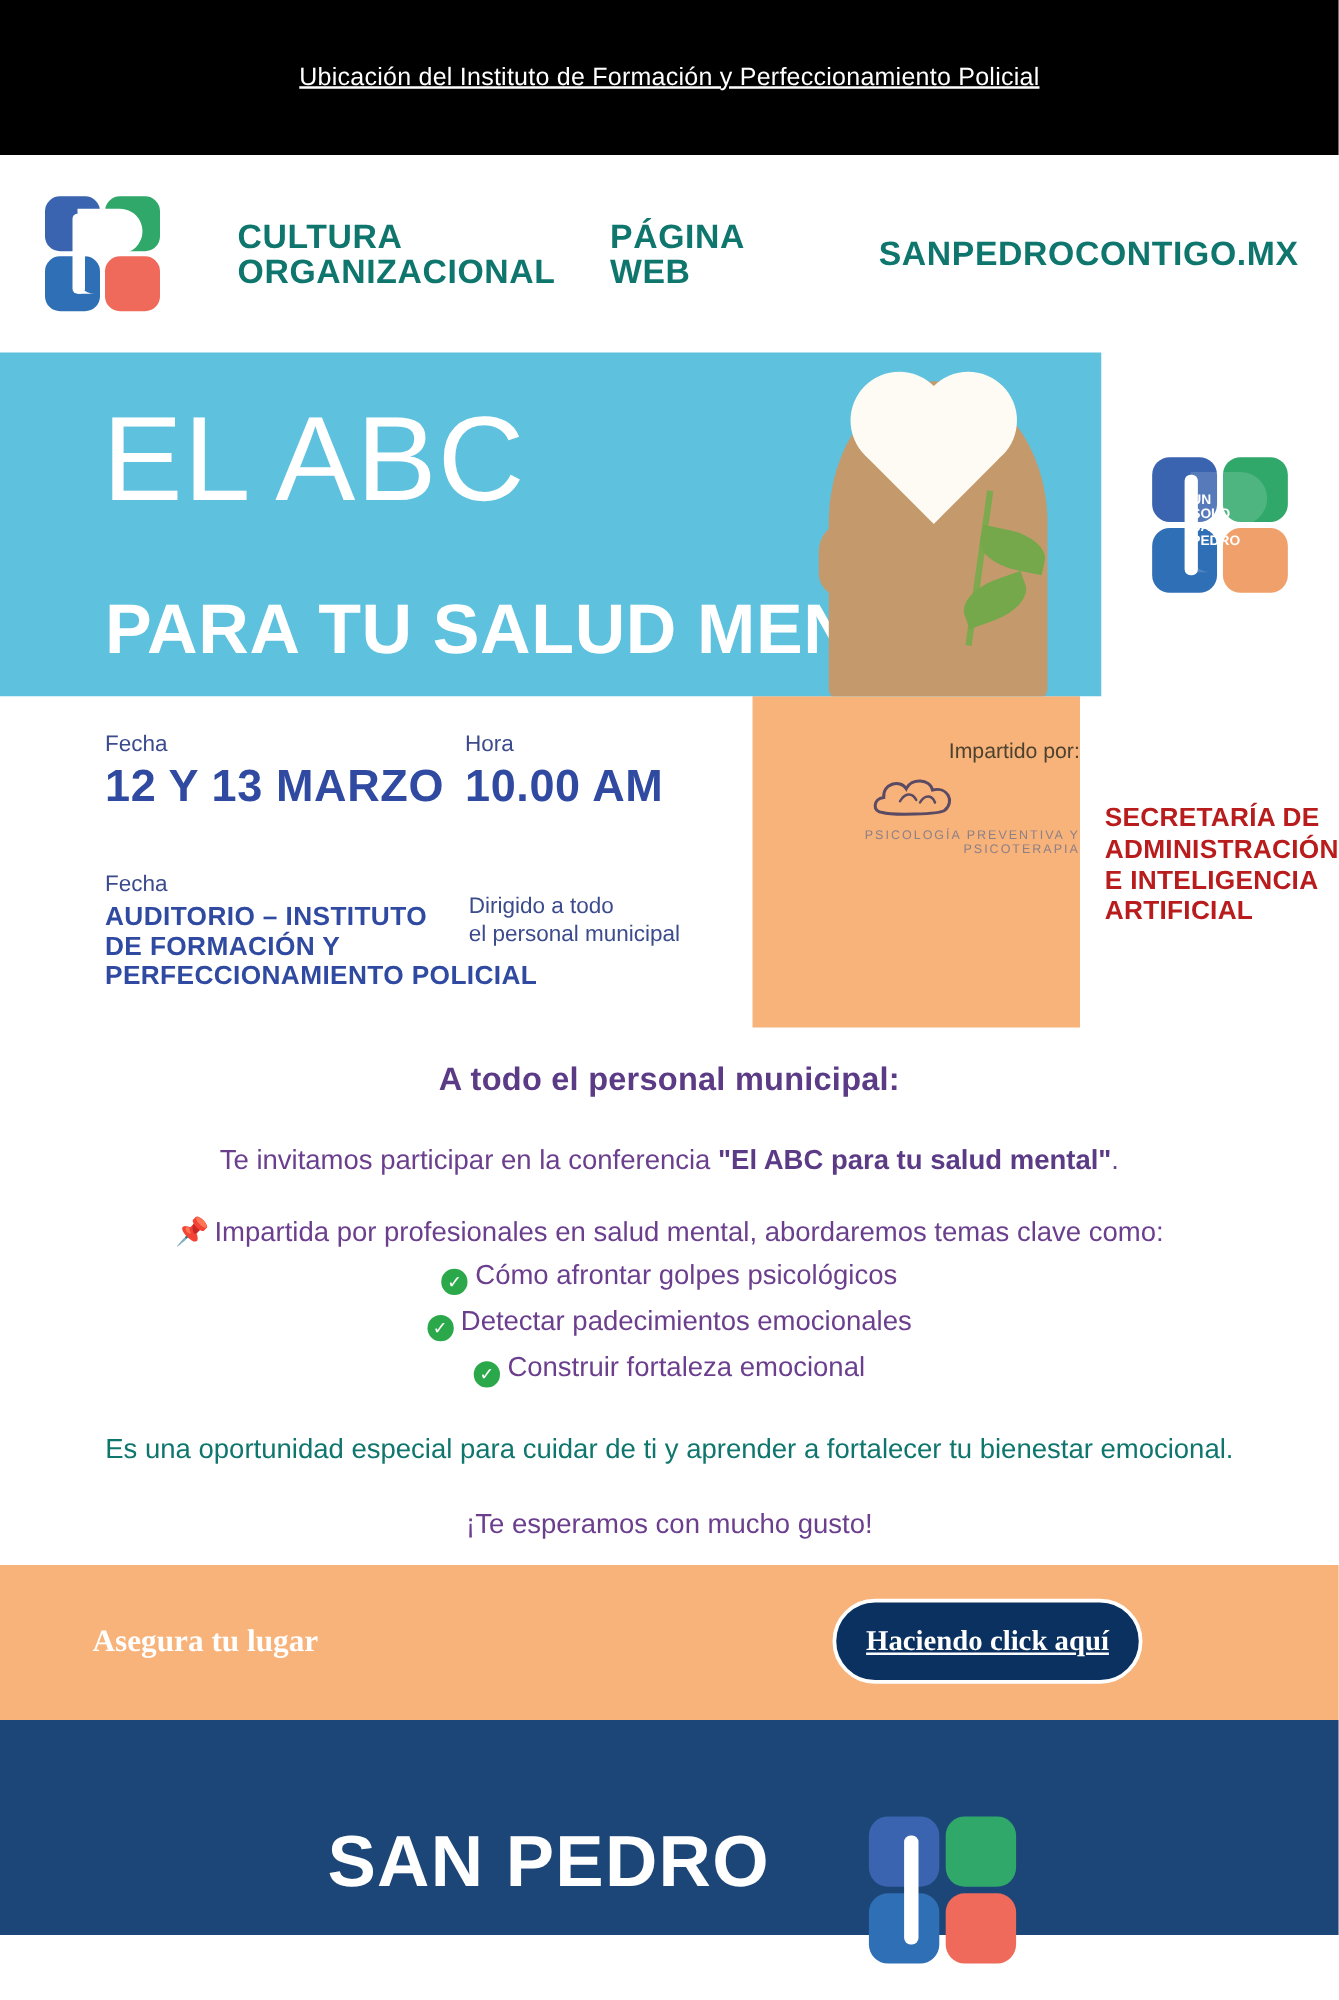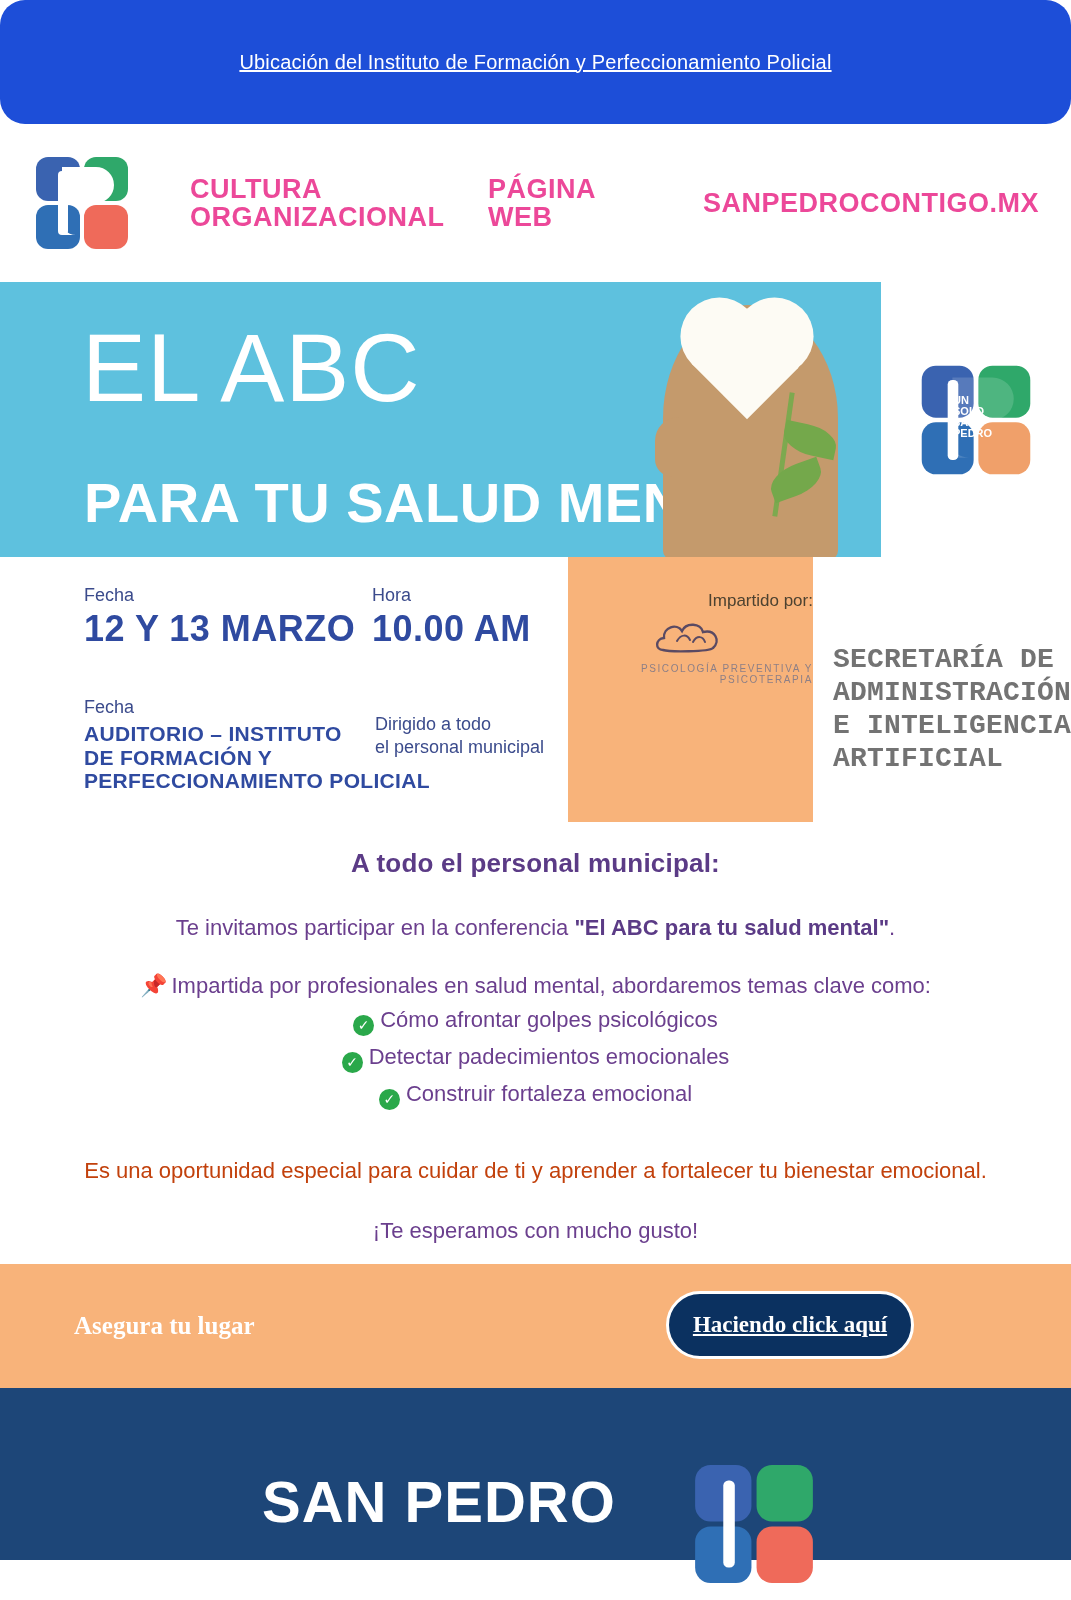--- a/index.html
+++ b/index.html
@@ -10,26 +10,25 @@
   body {
     width: 1071px;
     height: 1600px;
     font-family: "Liberation Sans", sans-serif;
     overflow: hidden;
     position: relative;
   }
 
   
   .topbar {
-    background: #1d4ed8;
+    background: #000000;
     height: 124px;
     display: flex;
     align-items: center;
     justify-content: center;
-    border-radius: 25px;
   }
   .topbar-link {
     color: #ffffff;
     font-size: 20px;
     text-decoration: underline;
     letter-spacing: .2px;
     font-family: "Liberation Sans", sans-serif;
   }
 
   
@@ -41,21 +40,21 @@
     padding: 0 32px;
     box-sizing: border-box;
   }
   .brand-logo {
     width: 100px;
     height: 100px;
     position: relative;
     flex: 0 0 auto;
   }
   .nav-item {
-    color: #ec4899;
+    color: #0f766e;
     font-weight: bold;
     font-size: 27px;
     line-height: 1.05;
     letter-spacing: .5px;
     text-align: left;
     font-family: "Liberation Sans", sans-serif;
   }
   .nav-cultura { margin-left: 58px; width: 220px; }
   .nav-web { margin-left: 78px; }
   .nav-site { margin-left: 86px; }
@@ -253,26 +252,26 @@
     width: 74px;
     height: 40px;
     margin: 6px auto 0;
   }
   .det-far {
     flex: 1;
     padding: 86px 0 0 20px;
     box-sizing: border-box;
   }
   .secretaria {
-    color: #737373;
-    font-size: 28px;
+    color: #b91c1c;
+    font-size: 21px;
     font-weight: bold;
     line-height: 1.18;
     letter-spacing: .2px;
-    font-family: Liberation Mono, monospace;
+    font-family: Liberation Sans, sans-serif;
   }
 
   
   .body-copy {
     padding: 26px 40px 20px;
     text-align: center;
     color: #6b3f8e;
     font-family: "Liberation Sans", sans-serif;
   }
   .copy-head {
@@ -306,23 +305,23 @@
     background: #2aa84a;
     color: #ffffff;
     font-size: 14px;
     line-height: 21px;
     text-align: center;
     margin-right: 6px;
     vertical-align: -3px;
   }
   .copy-closing {
     font-size: 22px;
-    margin-top: 46px;
+    margin-top: 34px;
     line-height: 1.35;
-    color: #c2410c;
+    color: #0f766e;
   }
   .copy-bye {
     font-size: 22px;
     margin-top: 32px;
     color: #6b3f8e;
   }
 
   
   .cta {
     background: #f8b37a;

